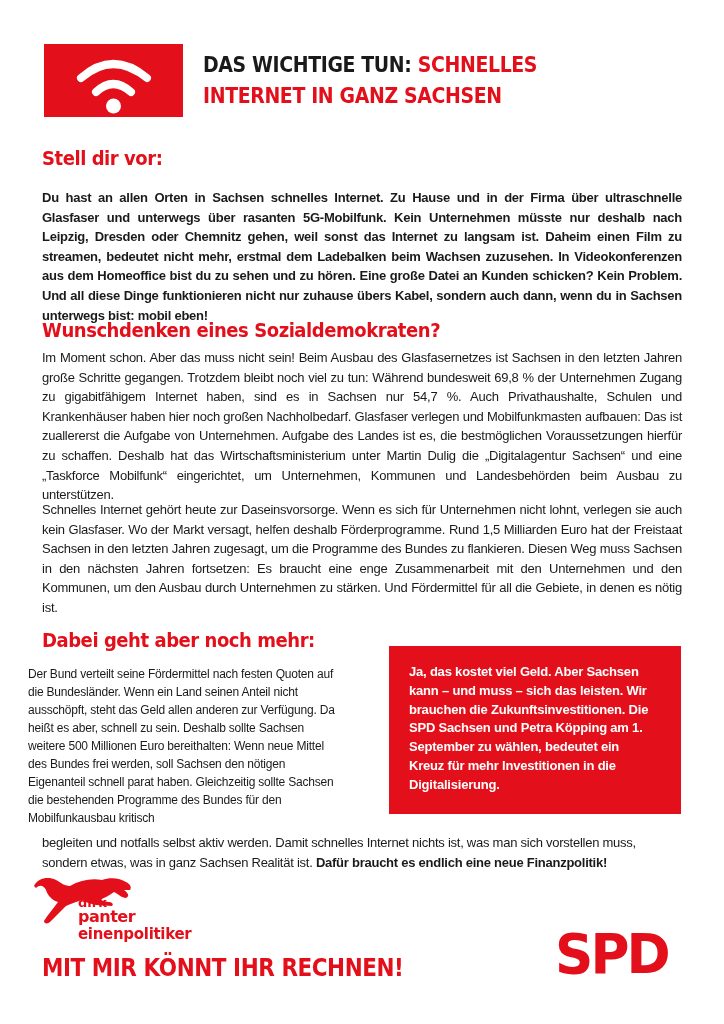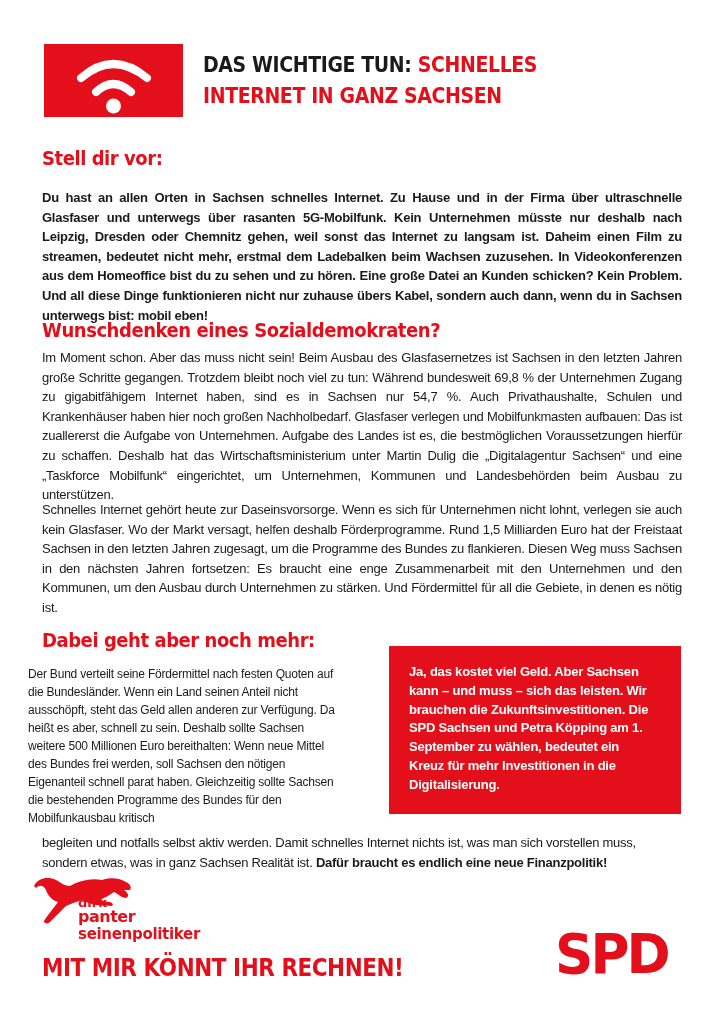--- a/index.html
+++ b/index.html
@@ -111,17 +111,17 @@
 <p class="tail">
   <span>begleiten und notfalls selbst aktiv werden. Damit schnelles Internet nichts ist, was man sich vorstellen muss, sondern etwas, was in ganz Sachsen Realität ist. </span><b>Dafür braucht es endlich eine neue Finanzpolitik!</b>
 </p>
 
 <svg class="panther" width="105" height="55" viewBox="0 0 105 55">
   <path fill="#e30f1a" d="M4 12 C8 4 18 2 26 6 C30 8 34 12 40 12 C50 6 62 4 72 6 C80 3 90 4 96 8 C100 10 102 13 100 16 L94 16 C98 19 100 22 96 24 C92 24 88 20 84 18 C80 21 74 24 70 26 L78 28 C82 28 84 30 82 32 L66 31 C60 30 56 28 52 26 C46 28 40 30 36 32 C32 36 26 42 20 48 C18 50 14 50 14 47 C18 40 24 34 28 28 C22 26 18 22 16 16 C14 12 10 10 6 14 Z"></path>
 </svg>
 <div class="brand-small">
   <span class="first">dirk</span>
   <span class="last">panter</span>
-  <span class="role"><span>seinen</span><span class="light">politiker</span></span>
+  <span class="role"><span>einen</span><span class="light">politiker</span></span>
 </div>
 
 <div class="slogan">MIT MIR KÖNNT IHR RECHNEN!</div>
 <div class="spd-logo">SPD</div>
 
 </body></html>

